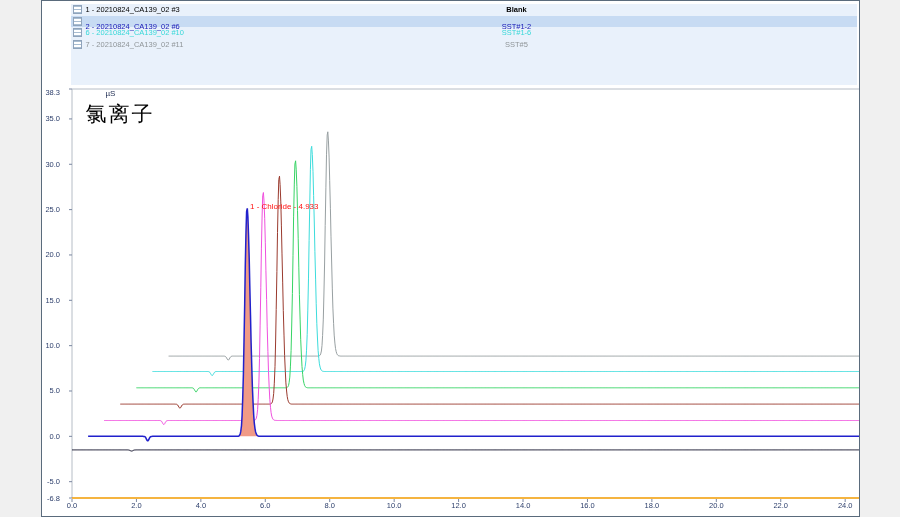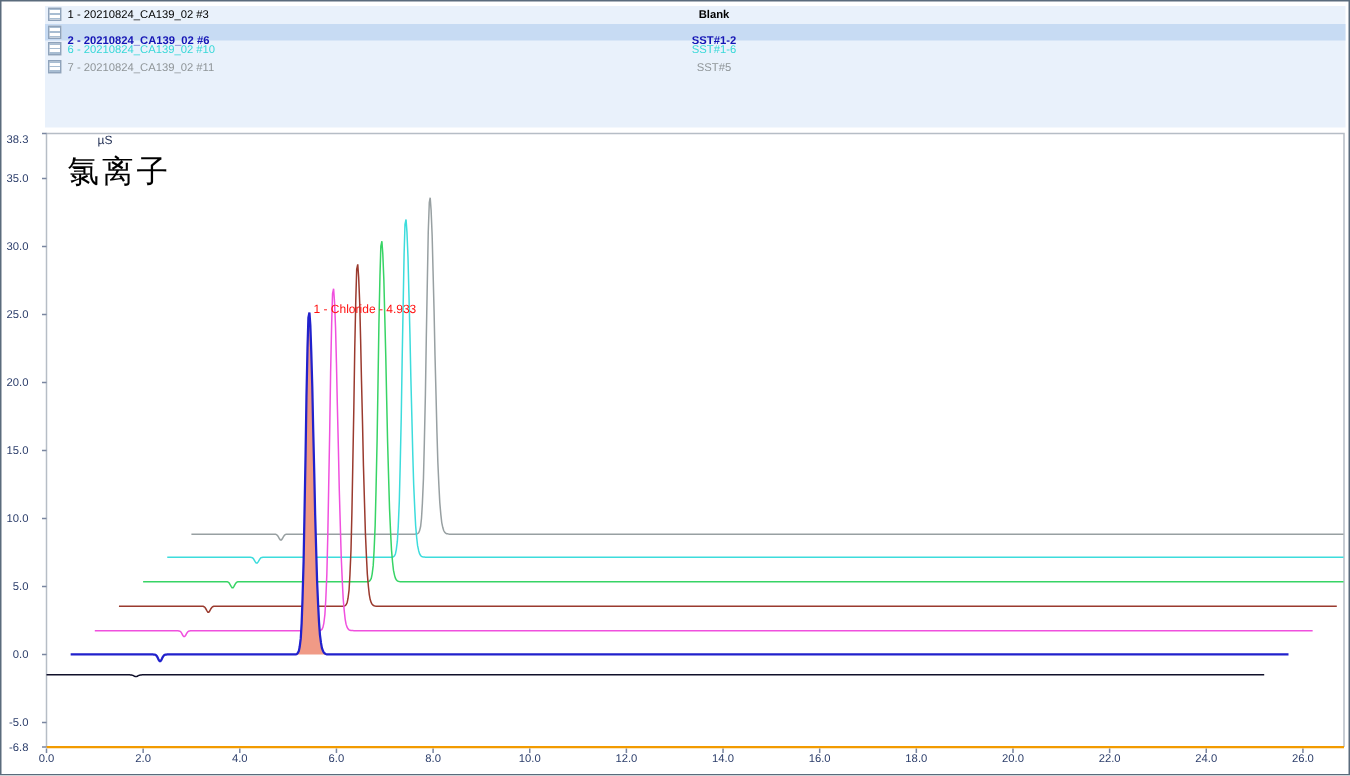--- a/index.html
+++ b/index.html
@@ -1,23 +1,23 @@
 <!DOCTYPE html>
 <html><head>
 <meta charset="utf-8">
 <style>
   html,body{margin:0;padding:0;background:#f0f0f0;font-family:"Liberation Sans",sans-serif;}
-  #window{position:relative;width:900px;height:517px;background:#ffffff;border:1px solid #5a6b7c;overflow:hidden;margin:0 auto;box-sizing:border-box;}
+  #window{position:relative;width:819px;height:517px;background:#ffffff;border:1px solid #5a6b7c;overflow:hidden;margin:0 auto;box-sizing:border-box;}
   #legend{position:absolute;left:29px;top:3px;right:2px;height:81px;}
   .lrow{position:relative;display:flex;align-items:center;height:11.5px;font-size:7.5px;cursor:default;}
   .licon{flex:0 0 auto;width:9px;height:9px;margin:0 4px 0 2px;background:#fff;border:1px solid #8fa3bb;box-sizing:border-box;
          background-image:repeating-linear-gradient(180deg,#a8bdd2 0px,#a8bdd2 1px,#fff 1px,#fff 3px);}
   .lname{white-space:nowrap;}
   .ltype{position:absolute;left:410px;width:72px;text-align:center;white-space:nowrap;}
-  .sel .lname,.sel .ltype{font-weight:bold;margin-top:10px;}
+  .sel .lname,.sel .ltype{font-weight:normal;margin-top:10px;}
   #chart{position:absolute;left:0;top:85px;width:900px;height:432px;}
   #plot-svg{position:absolute;left:0;top:0;}
   .tick{font-size:7.5px;}
   .peaklabel{font-size:8px;}
   #ylabel-unit{position:absolute;left:33px;top:3px;font-size:8px;color:#1c2a50;padding-left:31px;}
   #chart-title{position:absolute;left:44px;top:14px;font-size:21px;color:#000;letter-spacing:2px;}
 </style>
 </head>
 <body>
 

